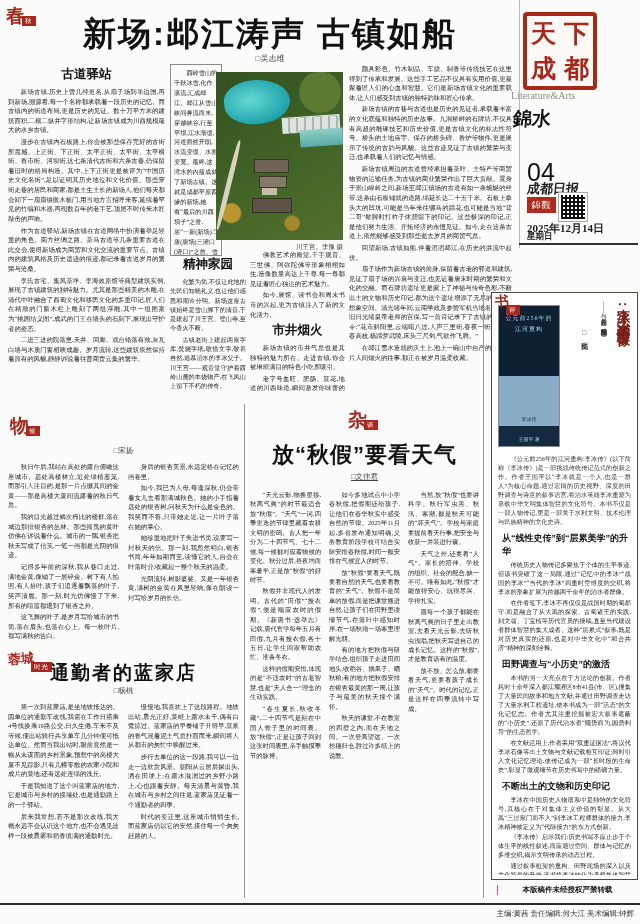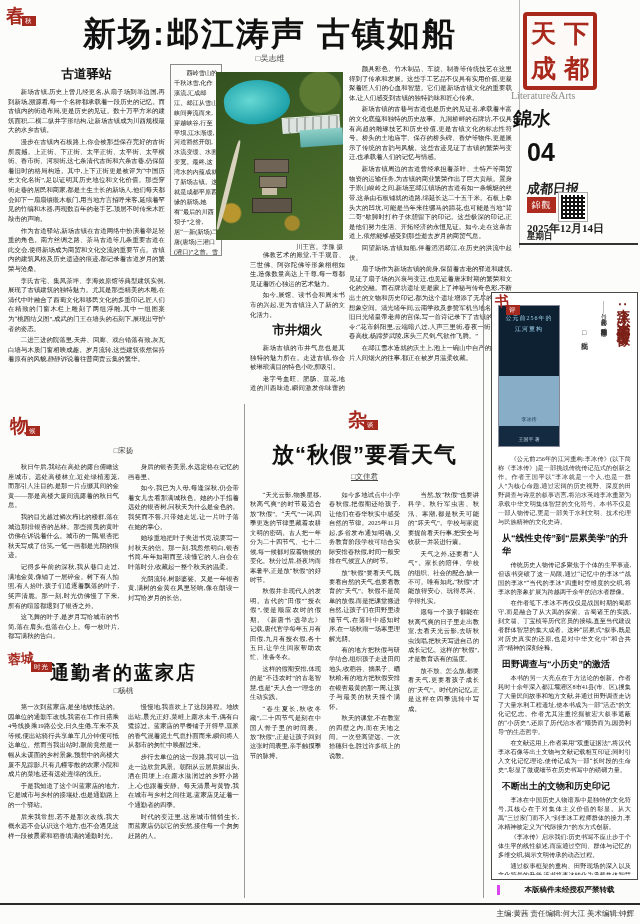--- a/index.html
+++ b/index.html
@@ -18,21 +18,21 @@
               letter-spacing:2px;color:#111;}
   #lead-byline{left:55px;top:53px;width:430px;text-align:center;font-size:8px;color:#444;}
   
   #rule-top{left:519px;top:0;width:1px;height:248px;background:#bbb;}
   #mast-seal{left:523px;top:12px;width:66px;height:70px;border:4px solid #a8281c;border-radius:4px;
              display:grid;grid-template-columns:1fr 1fr;background:#fdf9f6;}
   #mast-seal span{display:flex;align-items:center;justify-content:center;font-size:25px;font-weight:900;
              color:#a8281c;line-height:1;font-family:"Liberation Serif",serif;}
   #mast-lit{left:511px;top:90px;width:128px;font-size:10px;color:#8d8d8d;letter-spacing:0;}
   #mast-jin{left:513px;top:106px;font-size:19px;font-weight:900;transform:skewX(-5deg);color:#111;}
-  #mast-num{left:527px;top:138px;font-size:25px;font-weight:700;color:#111;}
+  #mast-num{left:527px;top:158px;font-size:25px;font-weight:400;color:#111;}
   #mast-paper{left:527px;top:180px;font-size:13px;font-weight:900;transform:skewX(-6deg);color:#222;}
   #mast-jg{left:527px;top:197px;width:29px;height:16px;background:#ad2b1f;color:#fff;font-size:9px;
            text-align:center;line-height:16px;letter-spacing:1px;}
   #mast-qr{left:559px;top:193px;width:24px;height:24px;border:2px solid #fff;outline:1px solid #aaa;
            background-image:repeating-linear-gradient(0deg,#111 0 2px,transparent 2px 4px),
                             repeating-linear-gradient(90deg,#111 0 2px,#fff 2px 4px);}
   #mast-date{left:527px;top:221px;font-size:11px;font-weight:bold;}
   #mast-week{left:527px;top:231px;font-size:8.5px;font-weight:bold;}
   #rail-darkline{left:519px;top:243px;width:119px;height:2px;background:#333;}
   
@@ -107,21 +107,21 @@
   #rv-title{right:5px;top:5px;height:170px;font-size:13.5px;font-weight:900;color:#7c2018;
             letter-spacing:2px;font-family:"Liberation Sans","DejaVu Sans",sans-serif;}
   #rv-sub{right:29px;top:8px;height:150px;font-size:6.3px;color:#333;}
   #rv-byline{right:48px;top:36px;height:60px;font-size:7px;color:#333;}
   #rv-flow{position:absolute;left:6px;right:6px;top:162px;bottom:4px;overflow:hidden;text-align:justify;}
   #rv-flow p{font-size:6.2px;line-height:1.45;margin:0 0 2px 0;text-indent:2em;color:#222;}
   #rv-flow .rv-intro{color:#333;}
   #rv-flow h4{font-size:9px;font-weight:900;text-align:left;margin:5px 0 3px 4px;color:#111;
               font-family:"Liberation Sans","DejaVu Sans",sans-serif;}
   #notice{left:497px;top:885px;width:139px;text-align:center;font-size:7.5px;font-weight:bold;
-          border-left:3px solid #d946ef;color:#111;}
+          border-left:1px solid #d946ef;color:#111;}
   
   #rule-a{left:244px;top:404px;width:1px;height:494px;background:#999;}
   #rule-b{left:483px;top:292px;width:1px;height:606px;background:#999;}
   #footer-line{left:0;top:903px;width:640px;height:2px;background:#2a2a2a;}
   #credits{left:330px;top:909px;width:304px;text-align:right;font-size:7.5px;color:#333;}
 </style>
 </head>
 <body>
 
 <div class="page">
@@ -171,20 +171,27 @@
     <div class="ph-dam"></div>
     <div class="ph-water"></div>
     <div class="ph-road"></div>
     <div class="ph-t1"></div>
     <div class="ph-t2"></div>
     <div class="ph-ty"></div>
     <div class="ph-t3"></div>
   </div>
   <div class="abs" id="photo-caption">川王宫。李豫 摄</div>
 
+  <div class="col" id="colB2">
+    <div class="sechead">精神家园</div>
+    <div>
+        <p class="para">化繁为简,不仅让此地的先民们知晓礼义,也让他们感恩和期许分明。新场这座古镇始终是雪山脚下的清音,于是建起了川王宫、璧山寺,至今香火不断。</p>
+        <p class="para">古镇老街上建起两座字库,焚烧字纸,敬惜文字,敬畏自然,追慕治水的李冰父子。川王宫——观音堂守护着西岭山麓的丰饶物产,在飞凤山上留下不朽的传奇。</p>
+      </div>
+  </div>
 
   <div class="col" id="colC2a">
     <div>
         <p class="para">佛教艺术的殿堂,千手观音、三世佛、阿弥陀佛等形象栩栩如生,造像数量高达上千尊,每一尊都见证着匠心独运的艺术魅力。</p>
         <p class="para">如今,展馆、读书会和周末书市的兴起,更为古镇注入了新的文化活力。</p>
       </div>
   </div>
   <div class="col" id="colC2b">
     <div class="sechead">市井烟火</div>
     <div>

